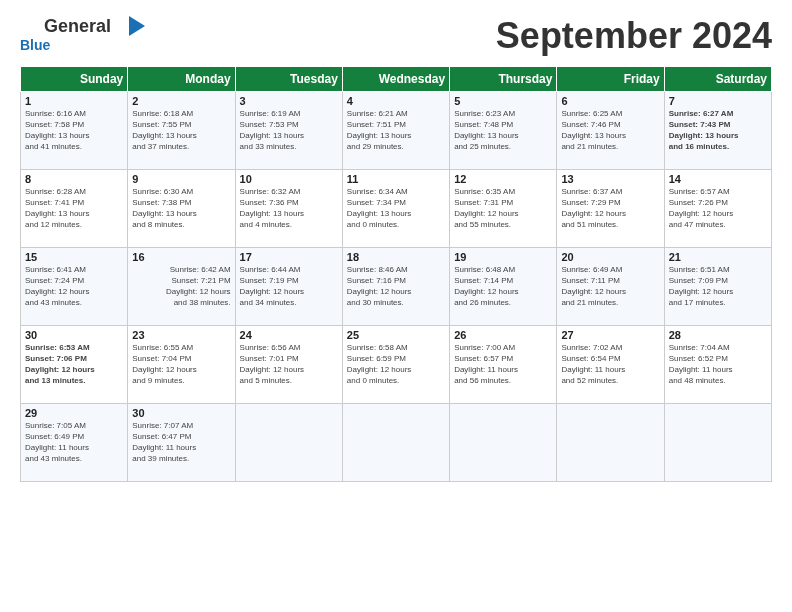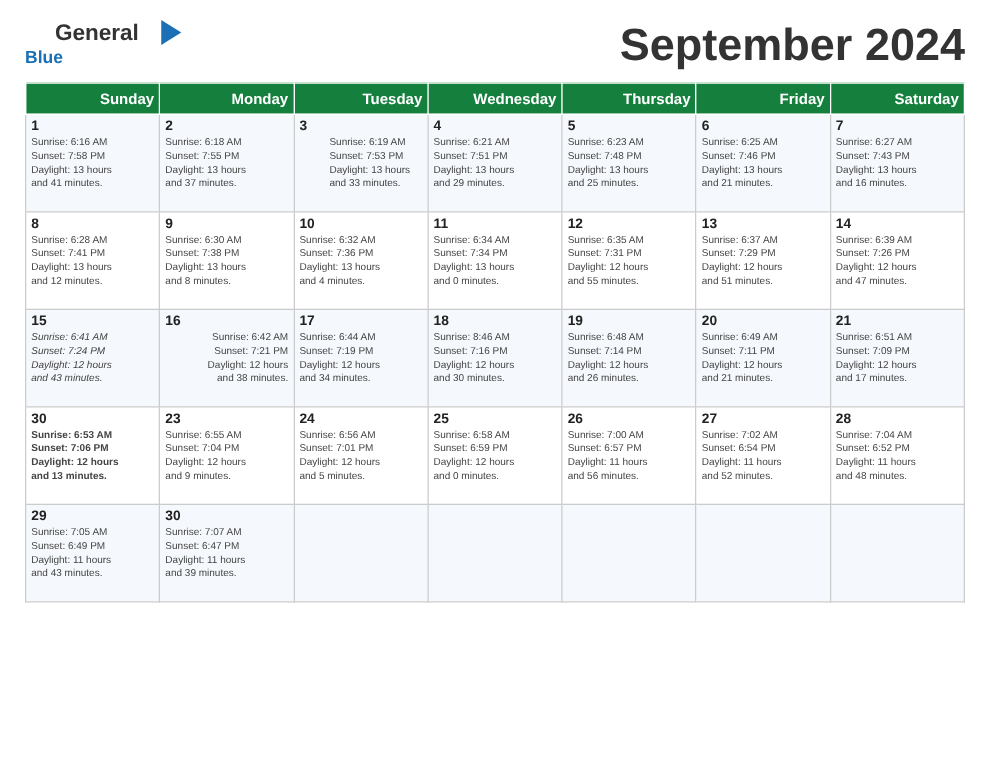--- a/index.html
+++ b/index.html
@@ -149,21 +149,21 @@
           </td>
           <td>
             <span class="day-num">2</span>
             <div class="day-detail" style="white-space: pre-line;">Sunrise: 6:18 AM
 Sunset: 7:55 PM
 Daylight: 13 hours
 and 37 minutes.</div>
           </td>
           <td>
             <span class="day-num">3</span>
-            <div class="day-detail" style="white-space: pre-line; margin-left: 24px;">Sunrise: 6:19 AM
+            <div class="day-detail" style="white-space: pre-line;">Sunrise: 6:19 AM
 Sunset: 7:53 PM
 Daylight: 13 hours
 and 33 minutes.</div>
           </td>
           <td>
             <span class="day-num">4</span>
             <div class="day-detail" style="white-space: pre-line;">Sunrise: 6:21 AM
 Sunset: 7:51 PM
 Daylight: 13 hours
 and 29 minutes.</div>
@@ -177,21 +177,21 @@
           </td>
           <td>
             <span class="day-num">6</span>
             <div class="day-detail" style="white-space: pre-line;">Sunrise: 6:25 AM
 Sunset: 7:46 PM
 Daylight: 13 hours
 and 21 minutes.</div>
           </td>
           <td>
             <span class="day-num">7</span>
-            <div class="day-detail" style="white-space: pre-line;">Sunrise: 6:27 AM
+            <div class="day-detail" style="white-space: pre-line; font-weight: bold;">Sunrise: 6:27 AM
 Sunset: 7:43 PM
 Daylight: 13 hours
 and 16 minutes.</div>
           </td>
         </tr>
         <tr>
           <td>
             <span class="day-num">8</span>
             <div class="day-detail" style="white-space: pre-line;">Sunrise: 6:28 AM
 Sunset: 7:41 PM
@@ -228,30 +228,30 @@
           </td>
           <td>
             <span class="day-num">13</span>
             <div class="day-detail" style="white-space: pre-line;">Sunrise: 6:37 AM
 Sunset: 7:29 PM
 Daylight: 12 hours
 and 51 minutes.</div>
           </td>
           <td>
             <span class="day-num">14</span>
-            <div class="day-detail" style="white-space: pre-line;">Sunrise: 6:39 AM
+            <div class="day-detail" style="white-space: pre-line;">Sunrise: 6:57 AM
 Sunset: 7:26 PM
 Daylight: 12 hours
 and 47 minutes.</div>
           </td>
         </tr>
         <tr>
           <td>
             <span class="day-num">15</span>
-            <div class="day-detail" style="white-space: pre-line; font-style: italic;">Sunrise: 6:41 AM
+            <div class="day-detail" style="white-space: pre-line;">Sunrise: 6:41 AM
 Sunset: 7:24 PM
 Daylight: 12 hours
 and 43 minutes.</div>
           </td>
           <td>
             <span class="day-num">16</span>
             <div class="day-detail" style="white-space: pre-line; text-align: right;">Sunrise: 6:42 AM
 Sunset: 7:21 PM
 Daylight: 12 hours
 and 38 minutes.</div>

